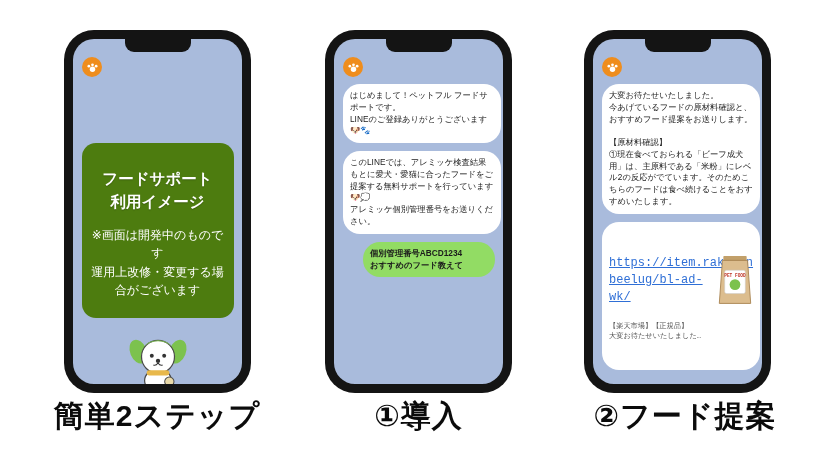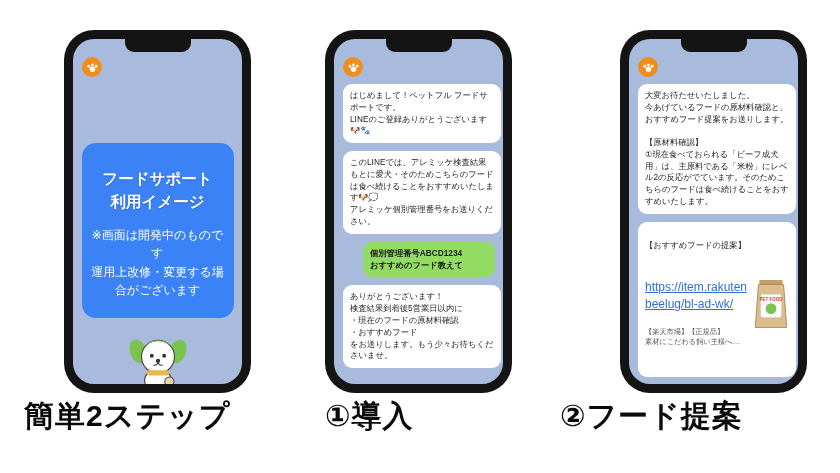--- a/index.html
+++ b/index.html
@@ -13,54 +13,54 @@
     background:#ffffff; overflow:hidden;
   }
 
   
   .phone {
     position:absolute; top:30px; width:187px; height:363px;
     background:#141414; border-radius:30px; padding:9px;
   }
   .phone-1 { left:64px; }
   .phone-2 { left:325px; }
-  .phone-3 { left:620px; }
+  .phone-3 { left:584px;font-family:Liberation Mono, monospace; }
   .screen {
     position:relative; width:100%; height:100%;
     background:#a9bbdc; border-radius:21px; overflow:hidden;
     padding:6px;
   }
   .notch {
     position:absolute; top:0; left:50%; transform:translateX(-50%);
     width:66px; height:13px; background:#141414;
     border-radius:0 0 9px 9px; z-index:5;
   }
   .avatar {
     width:20px; height:20px; border-radius:50%;
     background:#ef8d1d; margin:12px 0 0 3px;
     display:flex; align-items:center; justify-content:center;
     flex:0 0 auto;
   }
 
   
   .bubble {
-    background:#ffffff; border-radius:9px;
+    background:#ffffff; border-radius:17px;
     padding:6px 7px; margin:7px 0 8px 3px;
     font-size:8.3px; line-height:1.42; color:#1c1c1c;
     white-space:pre-line; width:158px;
   }
   .bubble.user {
     background:#92dc64; width:auto; max-width:132px;
     margin-left:auto; margin-right:2px;font-weight:bold;
   }
 
   
   .promo {
     margin:66px auto 12px; width:152px;
-    background:#3b82f6; border-radius:14px;
+    background:#4d7c0f; border-radius:14px;
     color:#ffffff; text-align:center;
     padding:24px 8px 18px;
   }
   .promo-title {
     font-size:15.5px; font-weight:800; line-height:1.5;
     white-space:pre-line; text-shadow:0 1px 1px rgba(0,0,0,.25);
   }
   .promo-note {
     margin-top:12px; font-size:12px; line-height:1.55;
     white-space:pre-line;
@@ -76,21 +76,21 @@
     white-space:pre-line; font-size:12px; line-height:1.4; display:block;
   }
   .link-caption {
     margin-top:3px; color:#555; font-size:7.2px; line-height:1.4;
     white-space:pre-line;
   }
   .pouch { flex:0 0 auto; }
 
   
   .caption {
-    position:absolute; top:396px; text-align:left;
+    position:absolute; top:396px; text-align:center;
     font-size:30px; font-weight:800; color:#0b0b0b;
     letter-spacing:1px;
   }
   .caption-1 { left:24px;  width:266px; }
   .caption-2 { left:325px; width:187px; }
   .caption-3 { left:560px; width:250px; }
 </style>
 </head>
 <body>
 
@@ -138,56 +138,50 @@
       <div class="avatar">
         <svg width="13" height="13" viewBox="0 0 20 20">
           <circle cx="10" cy="12.8" r="4.2" fill="#fff"></circle>
           <circle cx="4.4" cy="8" r="2.1" fill="#fff"></circle>
           <circle cx="10" cy="5.8" r="2.1" fill="#fff"></circle>
           <circle cx="15.6" cy="8" r="2.1" fill="#fff"></circle>
         </svg>
       </div>
       <div class="bubble">はじめまして！ペットフル フードサポートです。
 LINEのご登録ありがとうございます🐶🐾</div>
-      <div class="bubble">このLINEでは、アレミッケ検査結果もとに愛犬・そのためこちらのフードは食べ続けることをおすすめいたします🐶💭
+      <div class="bubble">このLINEでは、アレミッケ検査結果もとに愛犬・愛猫に合ったフードをご提案する無料サポートを行っています🐶💭
 アレミッケ個別管理番号をお送りください。</div>
       <div class="bubble user">個別管理番号ABCD1234
 おすすめのフード教えて</div>
-      <div class="bubble">ありがとうございます！
-検査結果到着後5営業日以内に
-・現在のフードの原材料確認
-・おすすめフード
-をお送りします。もう少々お待ちくださいませ。</div>
     </div>
   </div>
 
   <div class="phone phone-3">
     <div class="screen">
       <div class="notch"></div>
       <div class="avatar">
         <svg width="13" height="13" viewBox="0 0 20 20">
           <circle cx="10" cy="12.8" r="4.2" fill="#fff"></circle>
           <circle cx="4.4" cy="8" r="2.1" fill="#fff"></circle>
           <circle cx="10" cy="5.8" r="2.1" fill="#fff"></circle>
           <circle cx="15.6" cy="8" r="2.1" fill="#fff"></circle>
         </svg>
       </div>
       <div class="bubble">大変お待たせいたしました。
 今あげているフードの原材料確認と、おすすめフード提案をお送りします。
 
 【原材料確認】
 ①現在食べておられる「ビーフ成犬用」は、主原料である「米粉」にレベル2の反応がでています。そのためこちらのフードは食べ続けることをおすすめいたします。</div>
       <div class="bubble">
-        <div>【おすすめフードの提案】</div>
         <div class="link-row">
           <div class="link-col">
             <span class="product-link">https://item.rakuten
 beelug/bl-ad-wk/</span>
             <div class="link-caption">【楽天市場】【正規品】
-素材にこだわる飼い主様へ…</div>
+大変お待たせいたしました…</div>
           </div>
           <div class="pouch">
             <svg width="36" height="52" viewBox="0 0 40 58">
               <rect x="7" y="1" width="26" height="6" rx="1" fill="#c2a06a"></rect>
               <path d="M6 6 L34 6 L37.5 54 L2.5 54 Z" fill="#dcbd8e" stroke="#a8834f" stroke-width="1"></path>
               <rect x="8.5" y="17" width="23" height="26" rx="2" fill="#ffffff" stroke="#cccccc" stroke-width="0.6"></rect>
               <circle cx="20" cy="33" r="6" fill="#7cc24e"></circle>
               <text x="20" y="24" text-anchor="middle" font-size="5" font-weight="bold" fill="#c0392b">PET FOOD</text>
             </svg>
           </div>

